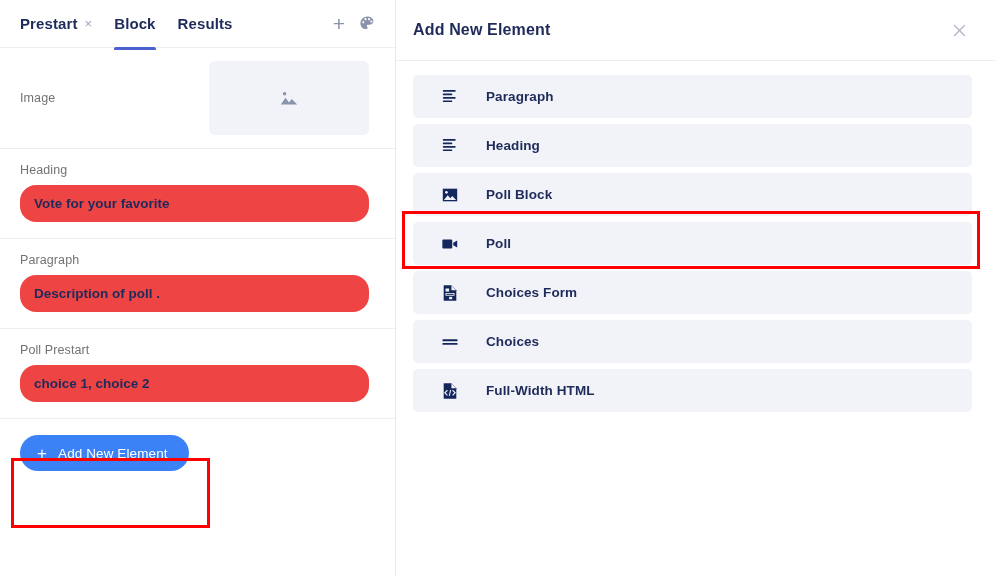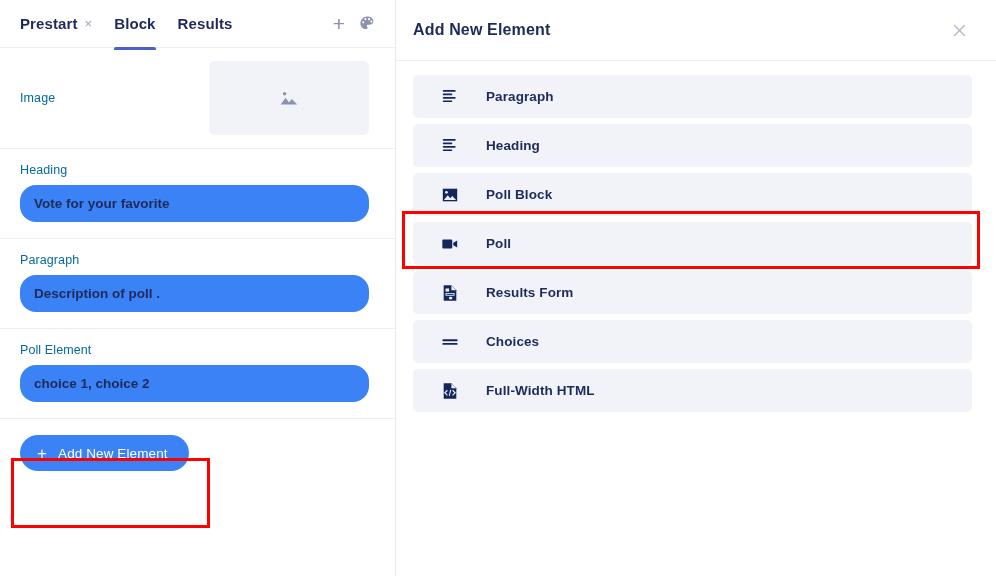--- a/index.html
+++ b/index.html
@@ -70,37 +70,37 @@
     border-bottom: 1px solid #eceef3;
     padding: 14px 26px 16px 20px;
   }
   .field-row.image-row {
     display: flex; align-items: center;
     min-height: 101px;
     padding: 12px 26px 12px 20px;
   }
   .field-label {
     font-size: 12.5px;
-    color: #0369a1;
+    color: #737373;
     font-weight: 400;
     margin-bottom: 8px;
     letter-spacing: .1px;
   }
   .image-row .field-label { margin-bottom: 0; flex: 0 0 auto; }
   .image-row .img-spacer { flex: 1 1 auto; }
   .img-placeholder {
     width: 160px; height: 74px;
     background: #f1f3f8;
     border-radius: 6px;
     display: flex; align-items: center; justify-content: center;
   }
   .field-input {
     width: 349px;
     min-height: 37px;
-    background: #3b82f6;
+    background: #ef4444;
     border-radius: 16px;
     display: flex; align-items: center;
     padding: 0 14px;
     font-size: 13.5px;
     font-weight: 700;
     color: #1e2a5a;
     cursor: text;
   }
 
   .add-row {
@@ -243,21 +243,21 @@
         <div class="field-label">Heading</div>
         <div class="field-input">Vote for your favorite</div>
       </div>
 
       <div class="field-row">
         <div class="field-label">Paragraph</div>
         <div class="field-input">Description of poll .</div>
       </div>
 
       <div class="field-row">
-        <div class="field-label">Poll Element</div>
+        <div class="field-label">Poll Prestart</div>
         <div class="field-input">choice 1, choice 2</div>
       </div>
 
       <div class="add-row">
         <button class="btn-add">
           <span class="bplus">+</span>
           <span>Add New Element</span>
         </button>
       </div>
 
@@ -329,21 +329,21 @@
         <span class="el-icon">
           <svg width="18" height="18" viewBox="0 0 20 20" fill="#14275c">
             <path d="M3 1.5h8.5L17 7v11.5H3z"></path>
             <path d="M11.6 1.6V6.9H16.8z" fill="#f1f3f8"></path>
             <rect x="5" y="5" width="4" height="3.4" fill="#f1f3f8"></rect>
             <rect x="5" y="10" width="10" height="3" fill="#f1f3f8"></rect>
             <rect x="6" y="10.9" width="8" height="1.2" fill="#14275c"></rect>
             <rect x="9" y="14.3" width="3.4" height="2.6" fill="#f1f3f8"></rect>
           </svg>
         </span>
-        <span class="el-label">Results Form</span>
+        <span class="el-label">Choices Form</span>
       </div>
 
 
       <div class="element-item">
         <span class="el-icon">
           <svg width="18" height="18" viewBox="0 0 20 20" fill="#14275c">
             <rect x="1.5" y="7" width="17" height="2.1" rx="1"></rect>
             <rect x="1.5" y="11" width="17" height="2.1" rx="1"></rect>
           </svg>
         </span>

